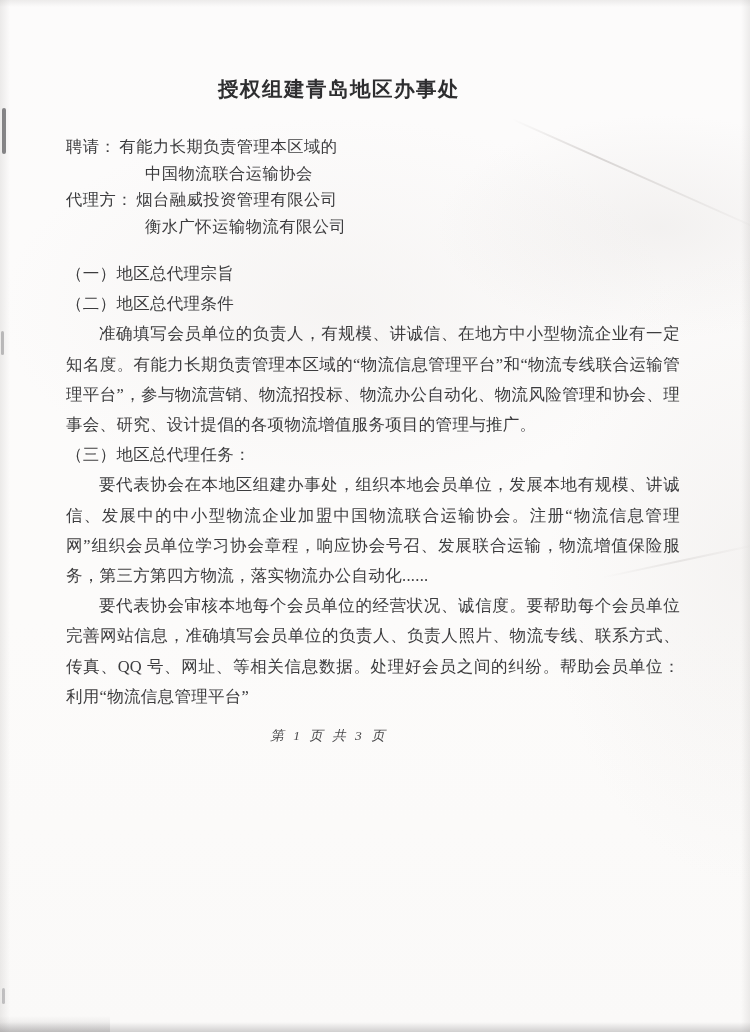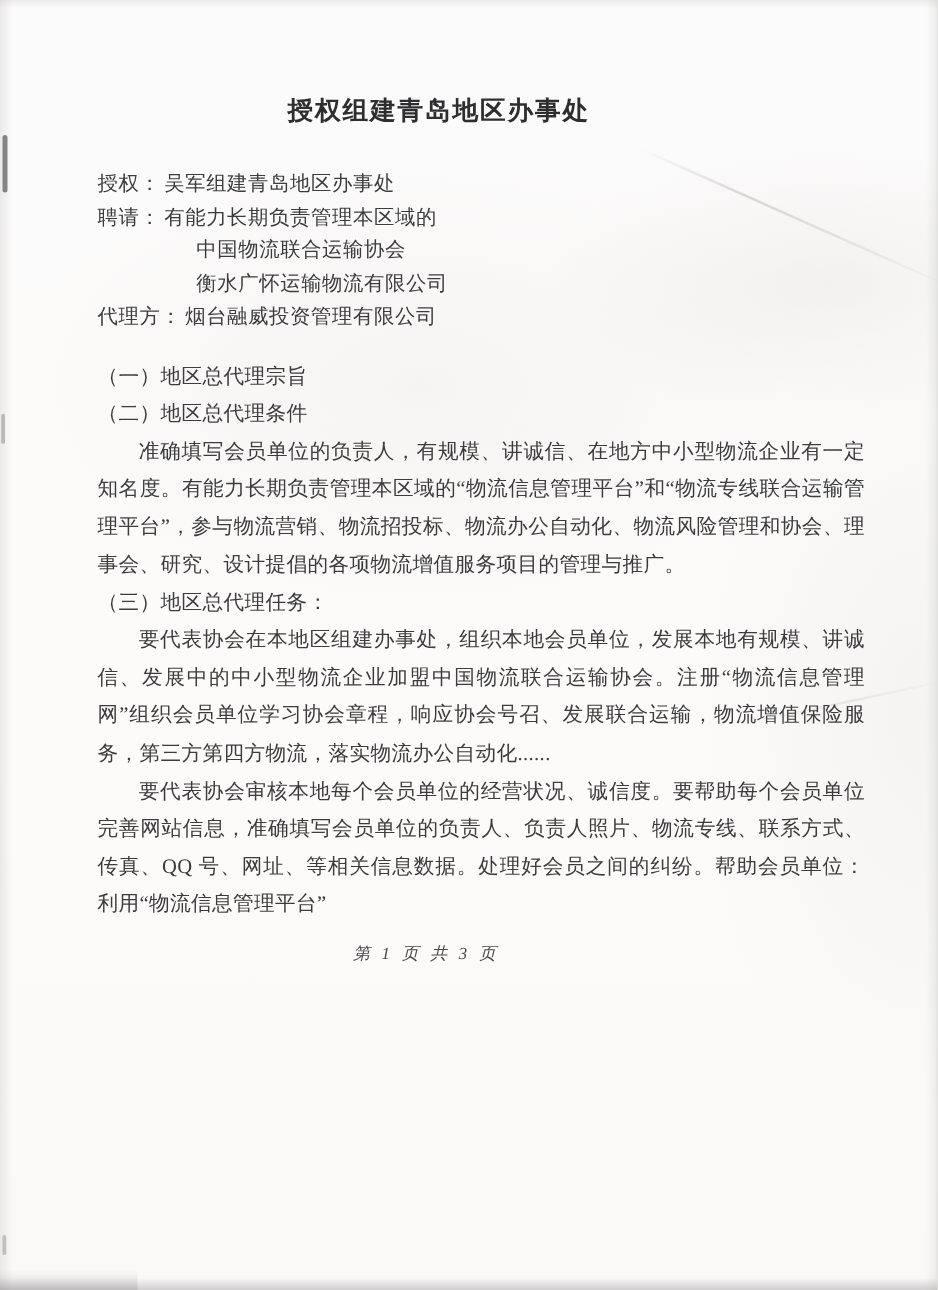--- a/index.html
+++ b/index.html
@@ -7,21 +7,21 @@
     position:relative;width:750px;height:1032px;overflow:hidden;
     margin:0 auto;
     color:var(--ink,#3c3c3e);
     font-family:"Liberation Serif","DejaVu Serif",serif;
     background:
       radial-gradient(ellipse 320px 160px at 88% 22%, rgba(205,200,197,0.20), transparent 70%),
       radial-gradient(ellipse 260px 420px at 99% 55%, rgba(208,203,200,0.16), transparent 75%),
       radial-gradient(ellipse 420px 240px at 45% 30%, rgba(235,232,230,0.35), transparent 80%),
       linear-gradient(180deg,#fcfbfb 0%,#fcfbfa 60%,#faf9f8 100%);
   }
-  .content{position:absolute;left:78px;width:614px;top:72px;}
+  .content{position:absolute;left:66px;width:614px;top:72px;}
   .title-block{position:relative;left:-34px;}
   .title{
     text-align:center;font-weight:bold;font-size:20.5px;line-height:35px;
     letter-spacing:1.5px;color:var(--title-ink,#2e2e30);
   }
   .meta{margin-top:27px;font-size:16.3px;letter-spacing:0.5px;}
   .meta-line{height:26.5px;line-height:26.5px;white-space:nowrap;}
   .meta-line.indent{padding-left:79px;}
   .meta-label{margin-right:3px;}
   .doc-body{
@@ -66,33 +66,30 @@
   <div class="artifact bottom-corner"></div>
 
   <div class="content">
 
     <div class="title-block">
       <div class="title">授权组建青岛地区办事处</div>
     </div>
 
     <div class="meta">
       <div class="meta-line">
-        <span class="meta-label">授权：</span><span>吴军组建青岛地区办事处</span>
-      </div>
-      <div class="meta-line">
         <span class="meta-label">聘请：</span><span>有能力长期负责管理本区域的</span>
       </div>
       <div class="meta-line indent">
         <span>中国物流联合运输协会</span>
       </div>
+      <div class="meta-line">
+        <span class="meta-label">代理方：</span><span>烟台融威投资管理有限公司</span>
+      </div>
       <div class="meta-line indent">
         <span>衡水广怀运输物流有限公司</span>
-      </div>
-      <div class="meta-line">
-        <span class="meta-label">代理方：</span><span>烟台融威投资管理有限公司</span>
       </div>
     </div>
 
     <div class="doc-body">
       <p class="heading">（一）地区总代理宗旨</p>
 
       <p class="heading">（二）地区总代理条件</p>
       <p class="para">准确填写会员单位的负责人，有规模、讲诚信、在地方中小型物流企业有一定知名度。有能力长期负责管理本区域的“物流信息管理平台”和“物流专线联合运输管理平台”，参与物流营销、物流招投标、物流办公自动化、物流风险管理和协会、理事会、研究、设计提倡的各项物流增值服务项目的管理与推广。</p>
 
       <p class="heading">（三）地区总代理任务：</p>

